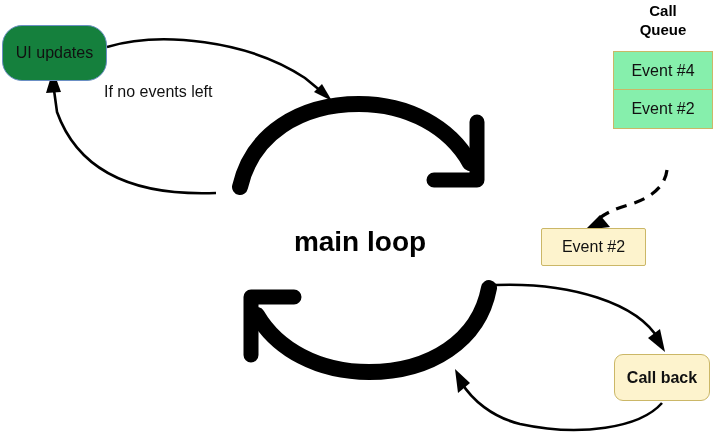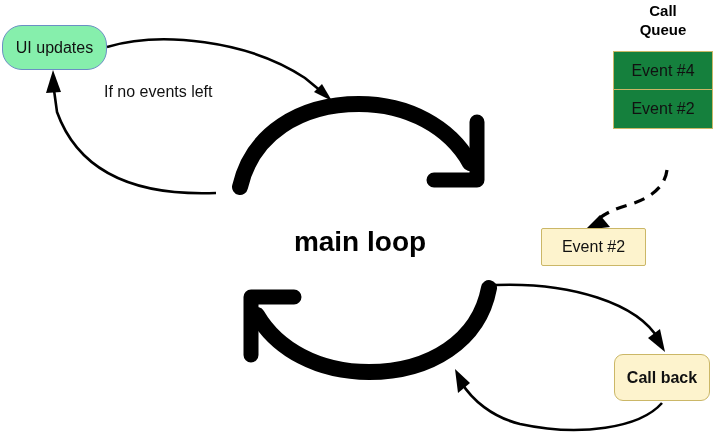--- a/index.html
+++ b/index.html
@@ -30,43 +30,43 @@
     justify-content: center;
     font-size: 16px;
     color: #111111;
     line-height: 1.1;
     white-space: nowrap;
   }
   .node-ui {
     left: 2px;
     top: 25px;
     width: 105px;
-    height: 45px;
-    background: #86efac;
+    height: 56px;
+    background: #15803d;
     border: 1.3px solid #6b8fc4;
     border-radius: 20px;
   }
   .queue-title {
     position: absolute;
     left: 612px;
     top: 2px;
     width: 102px;
     text-align: center;
     font-size: 15px;
     font-weight: bold;
     color: #000000;
     line-height: 1.25;
   }
   .queue-stack {
     position: absolute;
     left: 613px;
     top: 51px;
     width: 100px;
     border: 1.3px solid #cbb767;
-    background: #15803d;
+    background: #86efac;
     box-sizing: border-box;
   }
   .queue-cell {
     height: 38px;
     display: flex;
     align-items: center;
     justify-content: center;
     font-size: 16px;
     color: #111111;
     border-bottom: 1.1px solid #cbb767;

